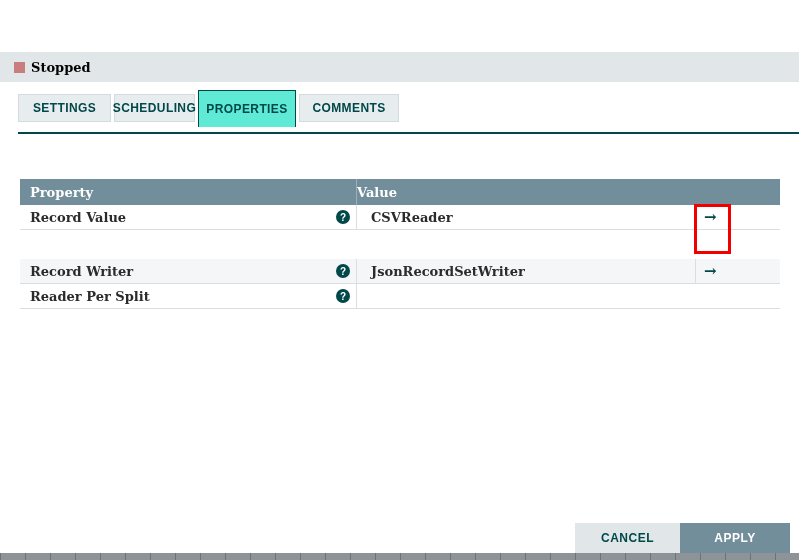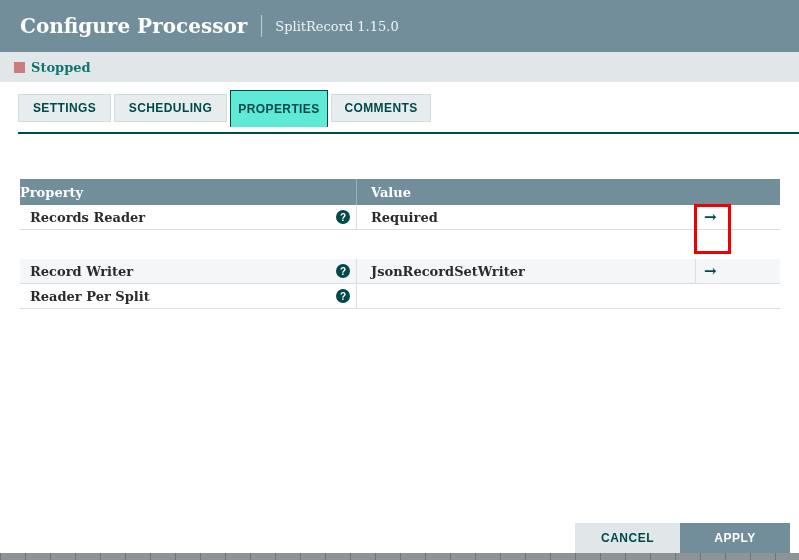--- a/index.html
+++ b/index.html
@@ -14,55 +14,55 @@
                   font-size:20px; color:#ffffff; }
   .banner-divider { width:1px; height:22px; background:rgba(255,255,255,0.55);
                     margin:0 13px 0 14px; }
   .banner-subtitle { font-family:"DejaVu Serif", serif; font-size:13px; color:#eef3f5; }
 
   
   .statusbar { position:absolute; top:52px; left:0; width:799px; height:30px;
                background:#E1E7E9; display:flex; align-items:center; padding:0 14px; }
   .stopped-square { width:11px; height:11px; background:#C97D7D; margin-right:6px; }
   .statusbar-label { font-family:"DejaVu Serif", serif; font-weight:bold;
-                     font-size:13px; color:#0f766e; }
+                     font-size:13px; color:#000000; }
 
   
   .tabbar { position:absolute; top:90px; left:18px; right:0; height:37px;
             display:flex; align-items:flex-end; }
   .tab-underline { position:absolute; top:132px; left:18px; right:0; height:2px;
                    background:#004849; z-index:1; }
   .tab { height:28px; margin-right:3px; margin-bottom:5px; background:#E7ECEE;
          border:1px solid #D3DBDE; display:flex; align-items:center; justify-content:center;
          font-size:12px; font-weight:bold; letter-spacing:0.4px; color:#004849;
          cursor:pointer; }
   .tab:nth-child(1){ width:93px; }
-  .tab:nth-child(2){ width:113px; }
+  .tab:nth-child(2){ width:81px; }
   .tab:nth-child(4){ width:100px; }
   .tab.active { width:98px; height:37px; margin-bottom:0; background:#5eead4;
                 border:1px solid #004849; border-bottom:none; position:relative; z-index:2; }
 
   
   .required-row { position:absolute; top:143px; left:20px; right:21px; height:28px;
                   display:flex; align-items:center; justify-content:space-between; }
   .required-label { font-family:"DejaVu Serif", serif; font-weight:bold;
                     font-size:13px; color:#2b2b2b; }
   .icon-buttons { display:flex; gap:5px; }
   .icon-button { width:27px; height:27px; background:#FAFBFC; border:1px solid #C9D3D7;
                  display:flex; align-items:center; justify-content:center; cursor:pointer; }
   .plus-glyph { color:#004849; font-size:18px; font-weight:bold; line-height:1;
                 margin-top:-2px; }
 
   
   .props-table { position:absolute; top:179px; left:20px; width:760px; }
   .thead { height:26px; background:#728E9B; display:flex; }
   .th { font-family:"DejaVu Serif", serif; font-weight:bold; font-size:13px;
         color:#ffffff; display:flex; align-items:center; }
-  .th-property { width:336px; }
-  .th-value { width:339px; padding-left:14px; border-left:1px solid rgba(255,255,255,0.3); }
+  .th-property { width:336px; padding-left:10px; }
+  .th-value { width:339px; border-left:1px solid rgba(255,255,255,0.3); }
   .th-goto { width:85px; }
   .trow { height:25px; display:flex; border-bottom:1px solid #D8DEE1; background:#fff; }
   .trow.alt { background:#F4F6F7;margin-top:29px; }
   .td { display:flex; align-items:center; font-family:"DejaVu Serif", serif;
         font-weight:bold; font-size:13px; color:#2b2b2b; }
   .td-property { width:336px; padding-left:10px; justify-content:space-between; }
   .td-value { width:339px; padding-left:14px; border-left:1px solid #D8DEE1; }
   .td-goto { width:85px; border-left:1px solid #D8DEE1; padding-left:8px; }
   .help-icon { width:14px; height:14px; border-radius:50%; background:#004849;
                color:#ffffff; font-family:"Liberation Sans", sans-serif; font-size:10px;
@@ -86,25 +86,20 @@
   .canvas-strip { position:absolute; top:553px; left:0; width:799px; height:7px;
                   background:#8D9396;
                   background-image:repeating-linear-gradient(90deg,
                     rgba(0,0,0,0.22) 0 1px, transparent 1px 25px); }
 </style>
 </head>
 <body>
 
 <div class="stage">
 
-  <div class="banner">
-    <div class="banner-title">Configure Processor</div>
-    <div class="banner-divider"></div>
-    <div class="banner-subtitle">SplitRecord 1.15.0</div>
-  </div>
 
   <div class="statusbar">
     <div class="stopped-square"></div>
     <div class="statusbar-label">Stopped</div>
   </div>
 
   <div class="tab-underline"></div>
   <div class="tabbar">
     <div class="tab">SETTINGS</div>
     <div class="tab">SCHEDULING</div>
@@ -115,24 +110,24 @@
 
   <div class="props-table">
     <div class="thead">
       <div class="th th-property">Property</div>
       <div class="th th-value">Value</div>
       <div class="th th-goto"></div>
     </div>
 
     <div class="trow">
       <div class="td td-property">
-        <span>Records Reader</span>
+        <span>Record Value</span>
         <span class="help-icon">?</span>
       </div>
-      <div class="td td-value">Required</div>
+      <div class="td td-value">CSVReader</div>
       <div class="td td-goto">
         <span class="goto-arrow">→</span>
       </div>
     </div>
 
     <div class="trow alt">
       <div class="td td-property">
         <span>Record Writer</span>
         <span class="help-icon">?</span>
       </div>

